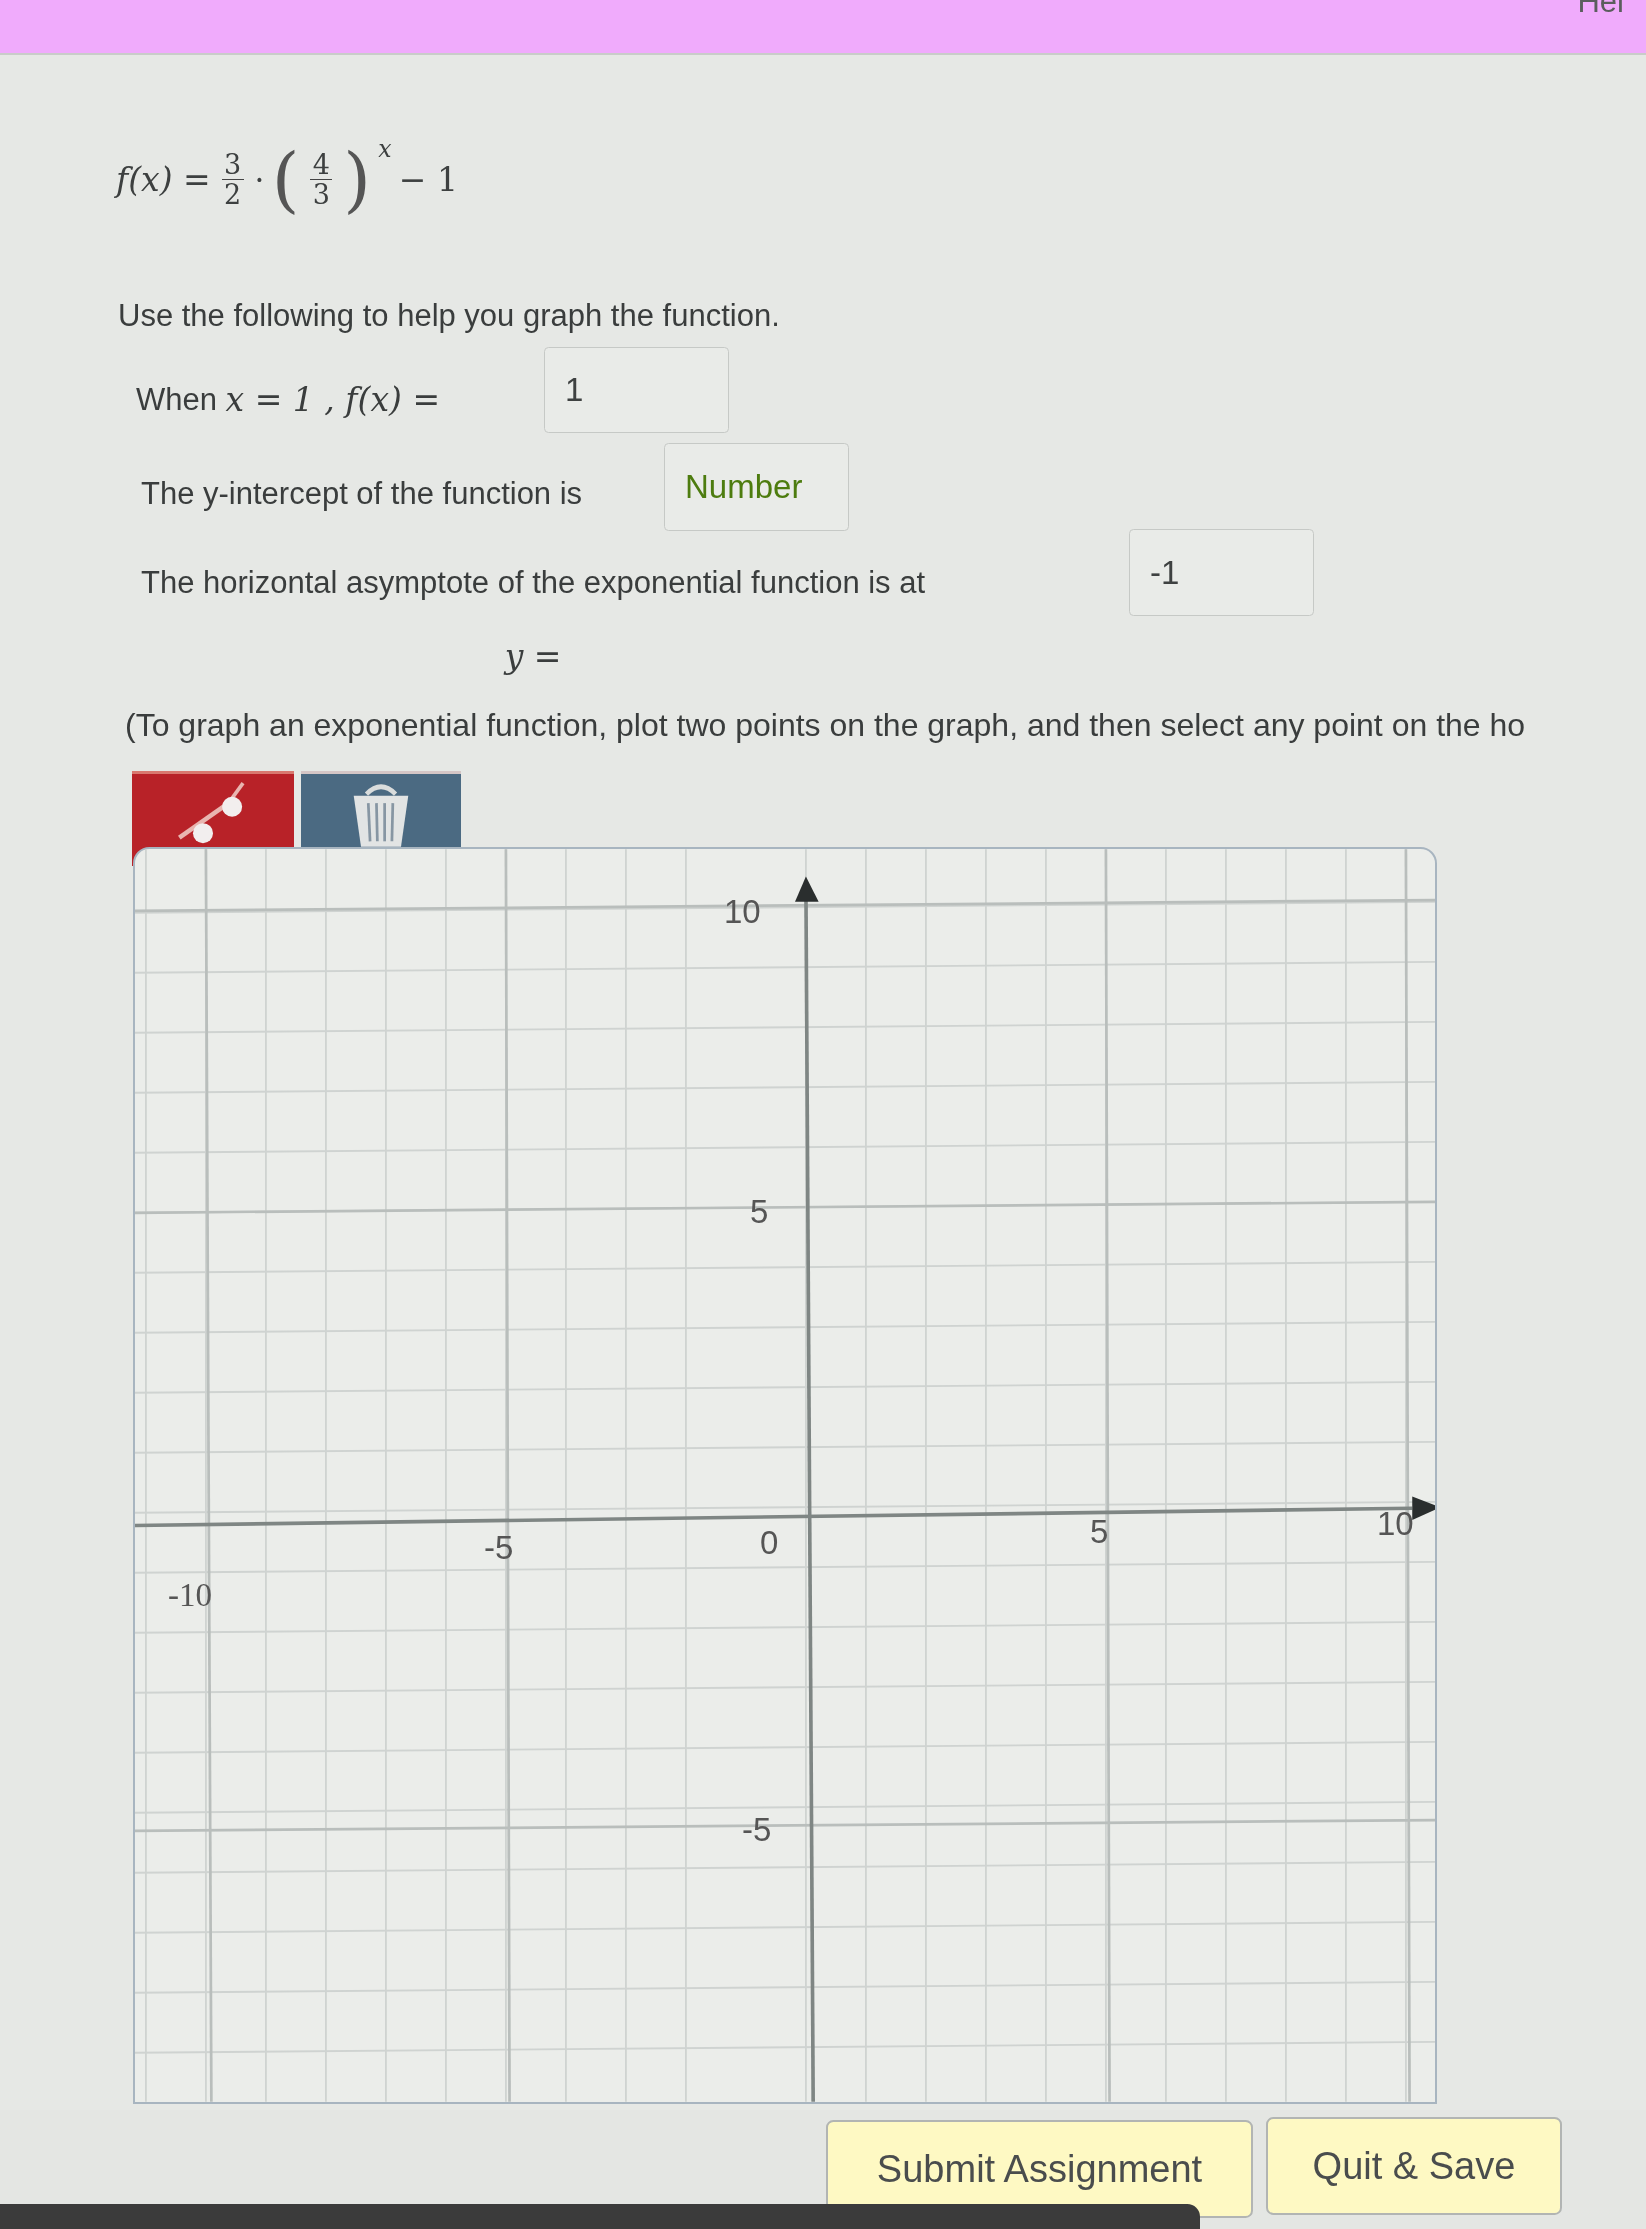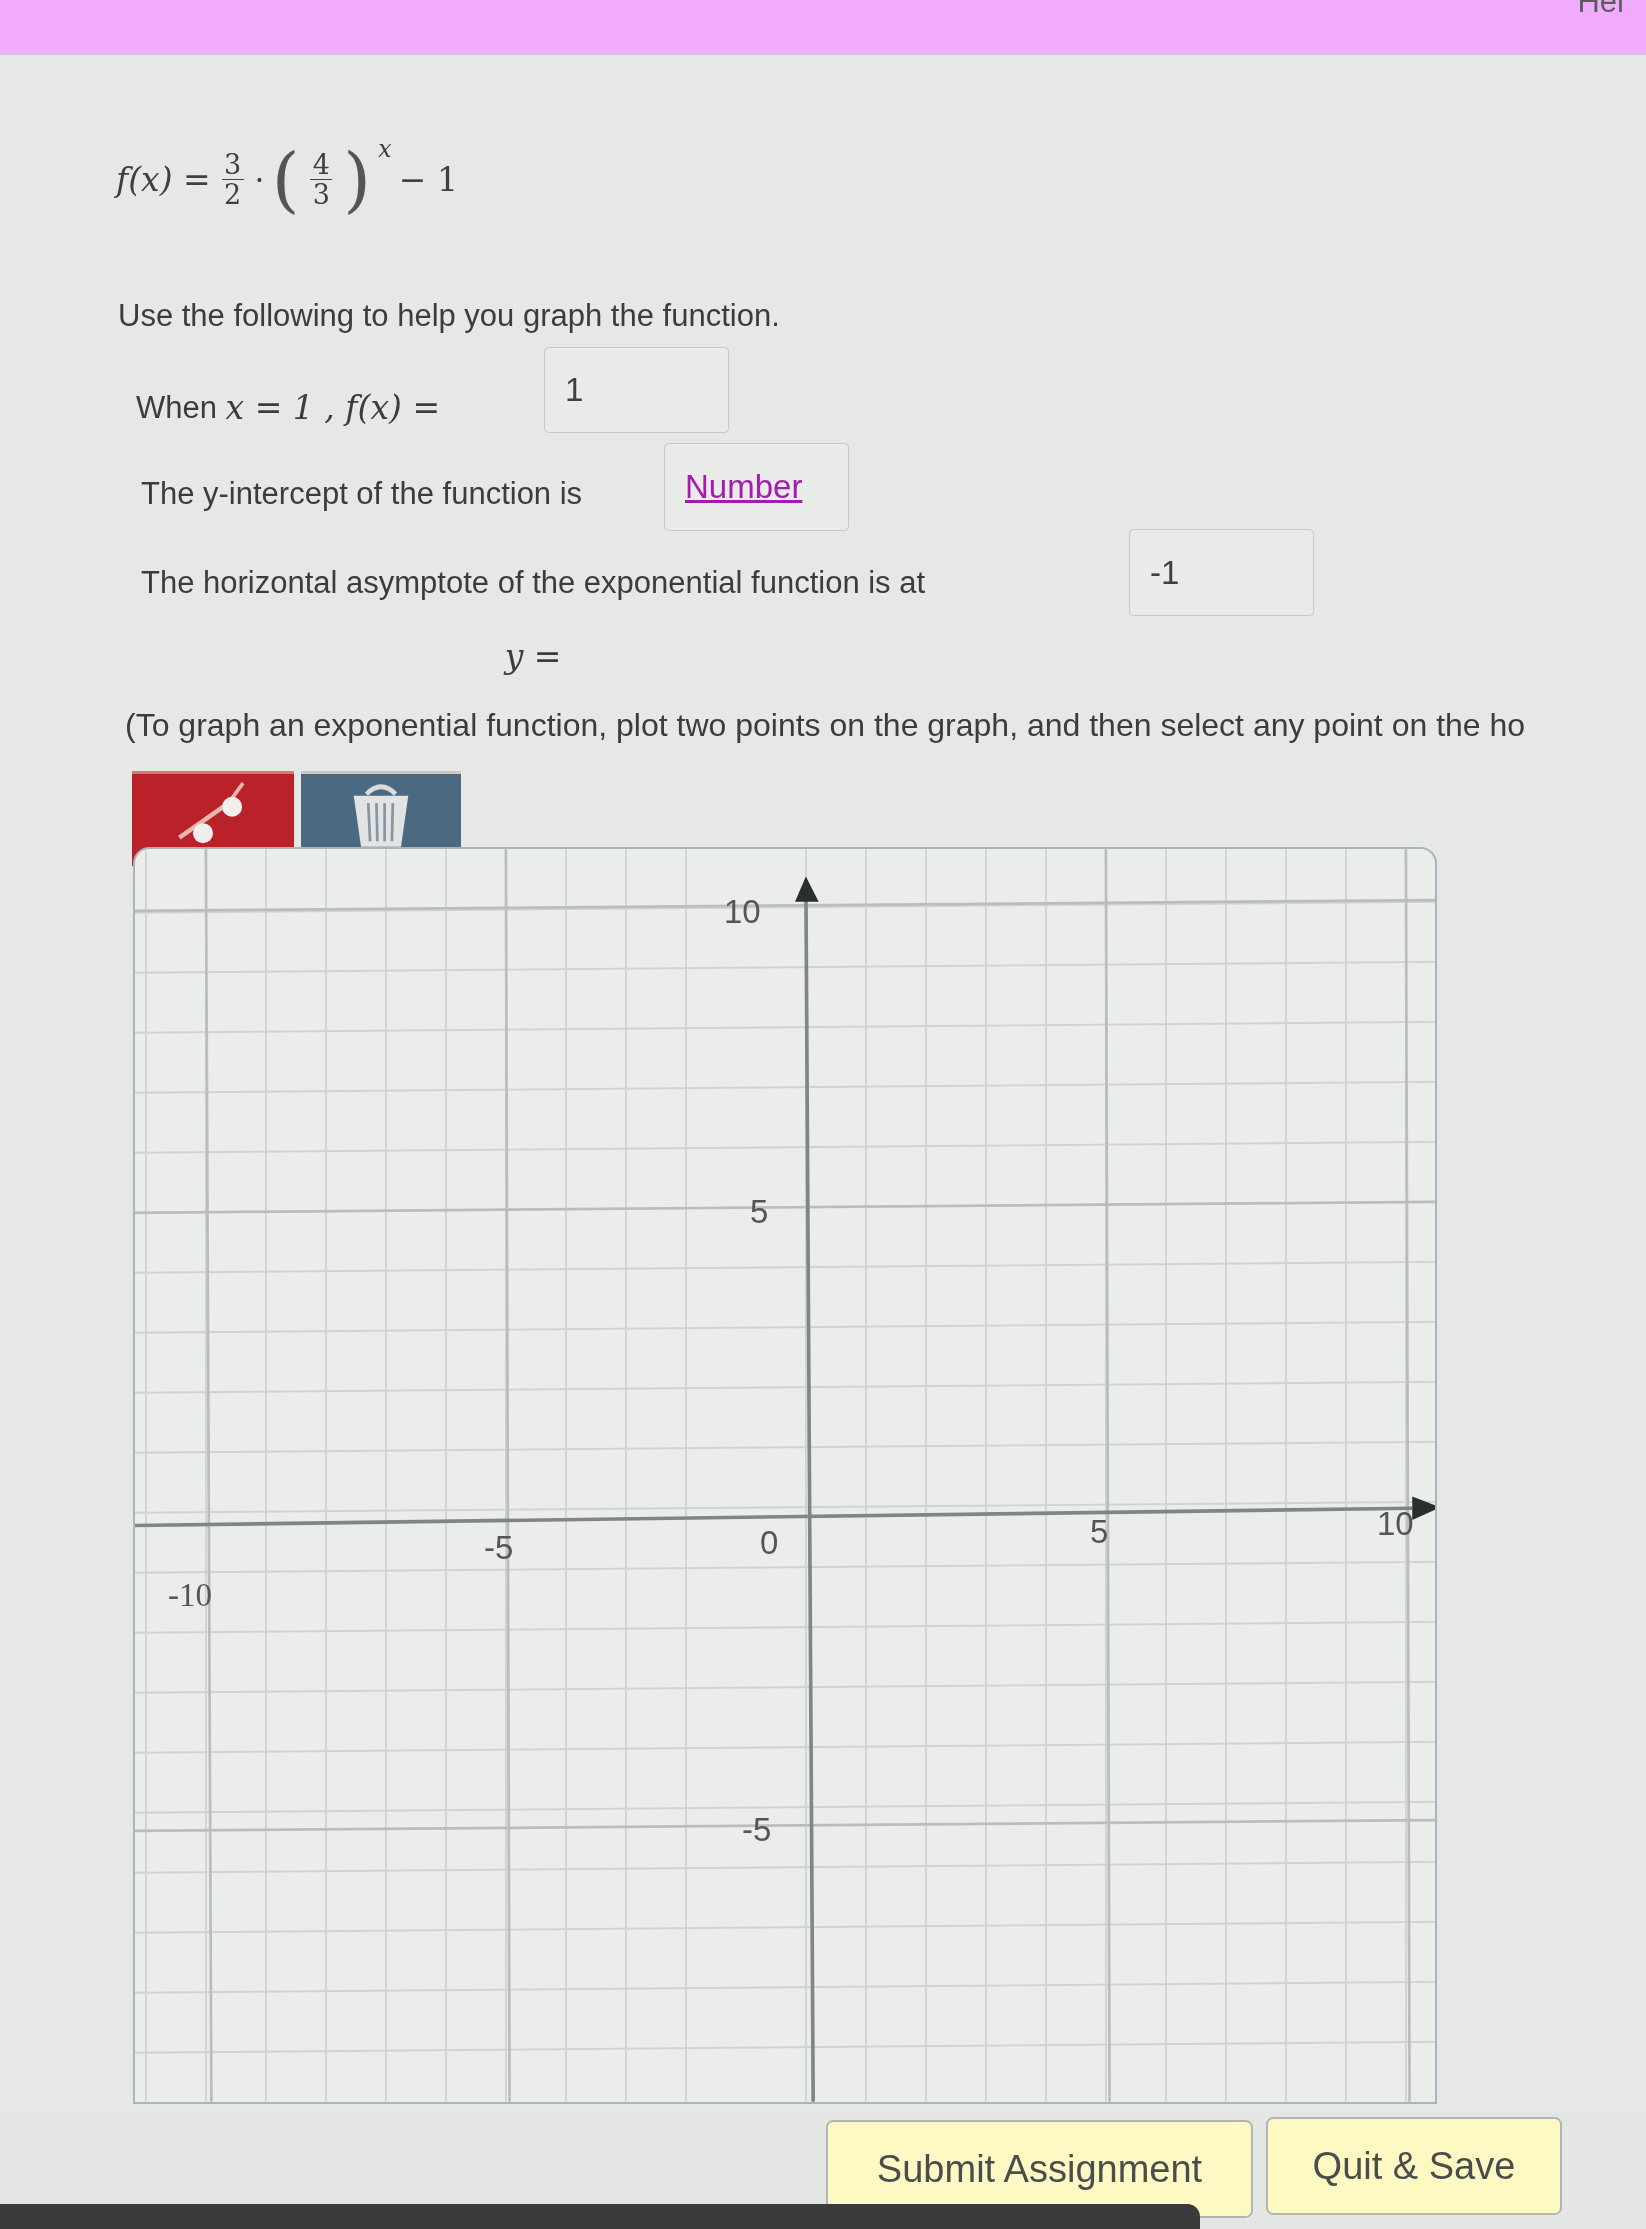--- a/index.html
+++ b/index.html
@@ -31,21 +31,21 @@
   .paren { font-family:"DejaVu Serif", serif; font-size:71px; font-weight:200; line-height:1; color:#555; }
   .sup { font-family:"DejaVu Serif", serif; font-style:italic; font-size:23.6px; position:relative; top:-31px; }
   .help {
     position:absolute; left:118px; top:298px; font-size:31px; color:#3a3d3d;
   }
   .row { position:absolute; font-size:31px; color:#3a3d3d; display:flex; align-items:center; }
   .inbox {
     position:absolute; border:1.8px solid #c6c9c6; border-radius:4.5px; background:#e9ebe8;
     font-size:33px; color:#3e4141; padding-left:20px; box-sizing:border-box; display:flex; align-items:center;
   }
-  .inbox.placeholder { color:#a21caf;text-decoration:underline; }
+  .inbox.placeholder { color:#4d7c0f; }
   .instr {
     position:absolute; left:125px; top:707px; font-size:32px; color:#3a3d3d; white-space:nowrap;
   }
   .tool {
     position:absolute; top:771px; height:95px; box-sizing:border-box;
   }
   .tool.plot { left:132px; width:162px; background:#b82228; border-top:3.6px solid #d9786f; }
   .tool.trash { left:301px; width:160px; background:#4b6a82; border-top:3.6px solid #d5c6c6; }
   .graph {
     position:absolute; left:133px; top:847px; width:1300px; height:1253px;
@@ -86,21 +86,21 @@
     <span class="bar"></span>
     <span>3</span>
   </span>
   <span class="paren">)</span>
   <span class="sup">x</span>
   <span class="mathn" style="font-size:33px;">− 1</span>
 </div>
 
 <div class="help">Use the following to help you graph the function.</div>
 
-<div class="row" style="left:136px; top:380px;margin-top:8px;">
+<div class="row" style="left:136px; top:380px;">
   <span>When</span>&nbsp;
   <span class="math" style="font-size:33px;">x = 1 , f(x) =</span>
 </div>
 <div class="inbox" style="left:544px; top:347px; width:185px; height:86px;">1</div>
 
 <div class="row" style="left:141px; top:476px;">The y-intercept of the function is</div>
 <div class="inbox placeholder" style="left:664px; top:443px; width:185px; height:88px;">Number</div>
 
 <div class="row" style="left:141px; top:565px;flex-direction:column;">
   <span>The horizontal asymptote of the exponential function is at</span>&nbsp;

